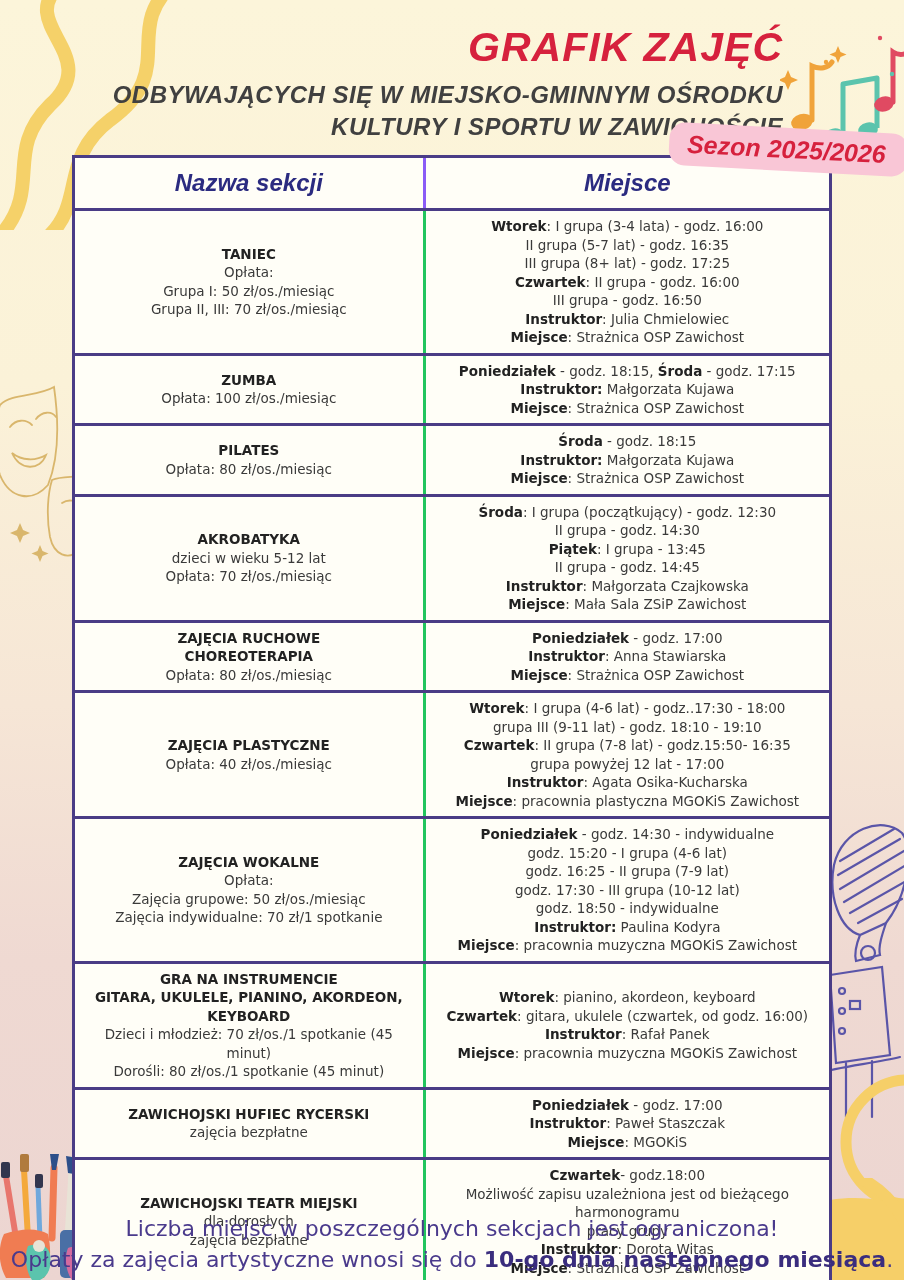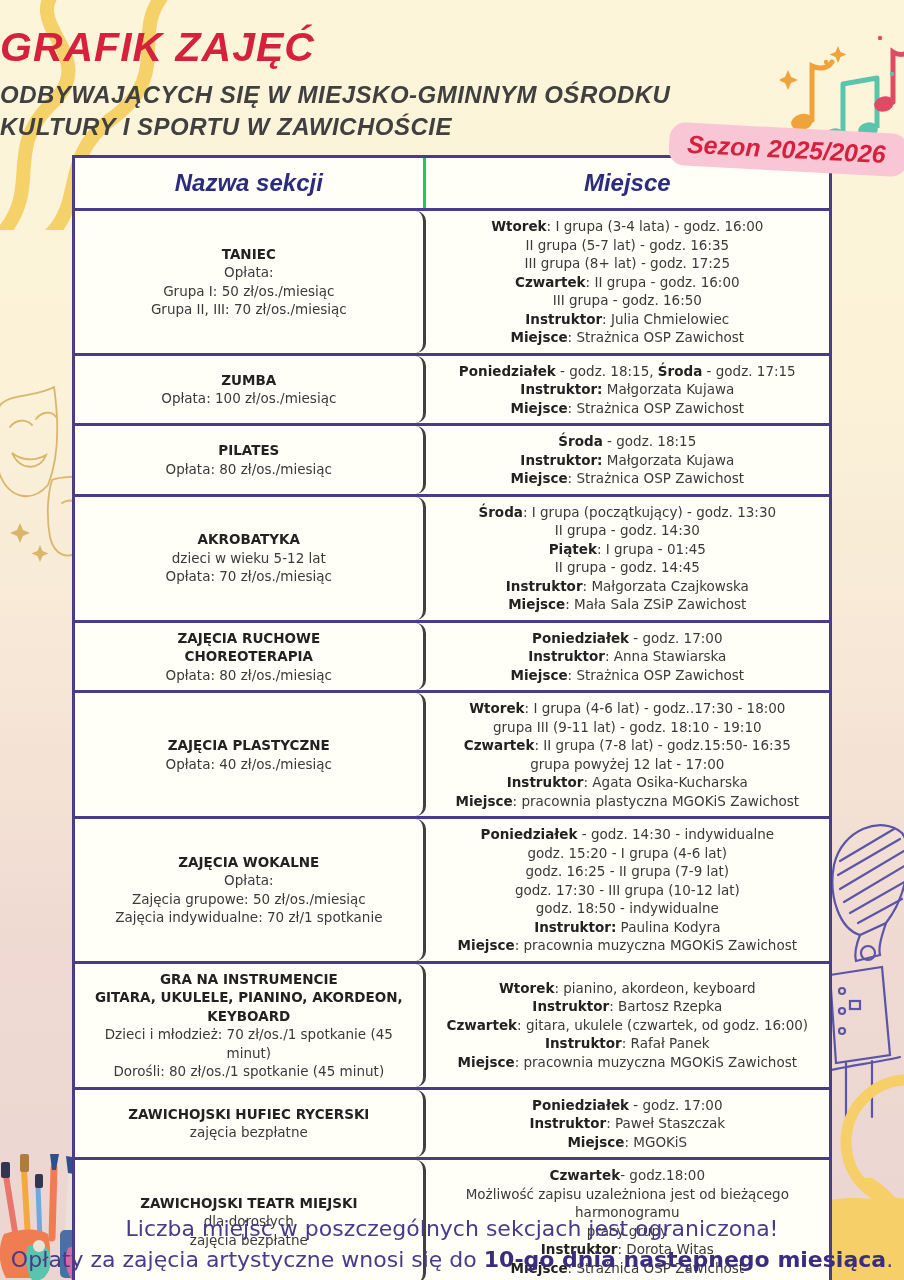--- a/index.html
+++ b/index.html
@@ -6,21 +6,21 @@
   html,body { width:904px; height:1280px; }
   body {
     position:relative;
     overflow:hidden;
     font-family:"DejaVu Sans", sans-serif;
     background:linear-gradient(180deg,#fcf5da 0%, #fbf2d8 30%, #f6e6d6 55%, #efd9d2 75%, #ecd5d1 100%);
   }
   .deco { position:absolute; pointer-events:none; }
 
   
-  .hdr { position:absolute; left:0; top:0; width:783px; text-align:left; z-index:3; }
+  .hdr { position:absolute; left:0; top:0; width:783px; text-align:right; z-index:3; }
   .title {
     margin-top:24px;
     font-family:"Liberation Sans", sans-serif;
     font-weight:bold; font-style:italic;
     font-size:41px; letter-spacing:1px;
     color:#d6213d;
   }
   .subtitle {
     font-family:"Liberation Sans", sans-serif;
     font-weight:bold; font-style:italic;
@@ -43,31 +43,31 @@
     border:3px solid #4a3c86; background:#fffef7; z-index:2;
   }
   .thead { display:flex; border-bottom:3px solid #4a3c86; }
   .th {
     font-family:"Liberation Sans", sans-serif;
     font-weight:bold; font-style:italic;
     color:#2b2b80; font-size:24px;
     display:flex; align-items:center; justify-content:center;
     height:50px;
   }
-  .th:first-child { width:46.5%; border-right:3px solid #22c55e; }
+  .th:first-child { width:46.5%; border-right:3px solid #8b5cf6; }
   .th:last-child  { width:53.5%; }
   .trow { display:flex; }
   .trow + .trow { border-top:3px solid #4a3c86; }
   .cell {
     padding:6px 8px;
     display:flex; flex-direction:column; justify-content:center;
     font-size:13.5px; line-height:18.5px; color:#3a3a3a;
     text-align:center;
   }
-  .cname { width:46.5%; border-right:3px solid #404040;border-radius:10px; }
+  .cname { width:46.5%; border-right:3px solid #22c55e; }
   .cterm { width:53.5%; }
   .line { text-align:center; }
   .b { font-weight:bold; color:#222; }
 
   
   .footer {
     position:absolute; left:0; top:1213px; width:904px;
     text-align:center; color:#4a3a8c; z-index:3;
     font-size:22px; line-height:31px;
     font-family:"DejaVu Sans", sans-serif;
@@ -233,23 +233,23 @@
           <div class="line"><span class="b">Miejsce</span><span>: Strażnica OSP Zawichost</span></div>
         </div>
       </div>
       <div class="trow">
         <div class="cell cname">
           <div class="line"><span class="b">AKROBATYKA</span></div>
           <div class="line"><span>dzieci w wieku 5-12 lat</span></div>
           <div class="line"><span>Opłata: 70 zł/os./miesiąc</span></div>
         </div>
         <div class="cell cterm">
-          <div class="line"><span class="b">Środa</span><span>: I grupa (początkujący) - godz. 13:30</span></div>
+          <div class="line"><span class="b">Środa</span><span>: I grupa (początkujący) - godz. 12:30</span></div>
           <div class="line"><span>II grupa - godz. 14:30</span></div>
-          <div class="line"><span class="b">Piątek</span><span>: I grupa - 01:45</span></div>
+          <div class="line"><span class="b">Piątek</span><span>: I grupa - 13:45</span></div>
           <div class="line"><span>II grupa - godz. 14:45</span></div>
           <div class="line"><span class="b">Instruktor</span><span>: Małgorzata Czajkowska</span></div>
           <div class="line"><span class="b">Miejsce</span><span>: Mała Sala ZSiP Zawichost</span></div>
         </div>
       </div>
       <div class="trow">
         <div class="cell cname">
           <div class="line"><span class="b">ZAJĘCIA RUCHOWE</span></div>
           <div class="line"><span class="b">CHOREOTERAPIA</span></div>
           <div class="line"><span>Opłata: 80 zł/os./miesiąc</span></div>
@@ -294,21 +294,20 @@
       <div class="trow">
         <div class="cell cname">
           <div class="line"><span class="b">GRA NA INSTRUMENCIE</span></div>
           <div class="line"><span class="b">GITARA, UKULELE, PIANINO, AKORDEON,</span></div>
           <div class="line"><span class="b">KEYBOARD</span></div>
           <div class="line"><span>Dzieci i młodzież: 70 zł/os./1 spotkanie (45 minut)</span></div>
           <div class="line"><span>Dorośli: 80 zł/os./1 spotkanie (45 minut)</span></div>
         </div>
         <div class="cell cterm">
           <div class="line"><span class="b">Wtorek</span><span>: pianino, akordeon, keyboard</span></div>
-          <div class="line"><span class="b">Instruktor</span><span>: Bartosz Rzepka</span></div>
           <div class="line"><span class="b">Czwartek</span><span>: gitara, ukulele (czwartek, od godz. 16:00)</span></div>
           <div class="line"><span class="b">Instruktor</span><span>: Rafał Panek</span></div>
           <div class="line"><span class="b">Miejsce</span><span>: pracownia muzyczna MGOKiS Zawichost</span></div>
         </div>
       </div>
       <div class="trow">
         <div class="cell cname">
           <div class="line"><span class="b">ZAWICHOJSKI HUFIEC RYCERSKI</span></div>
           <div class="line"><span>zajęcia bezpłatne</span></div>
         </div>

